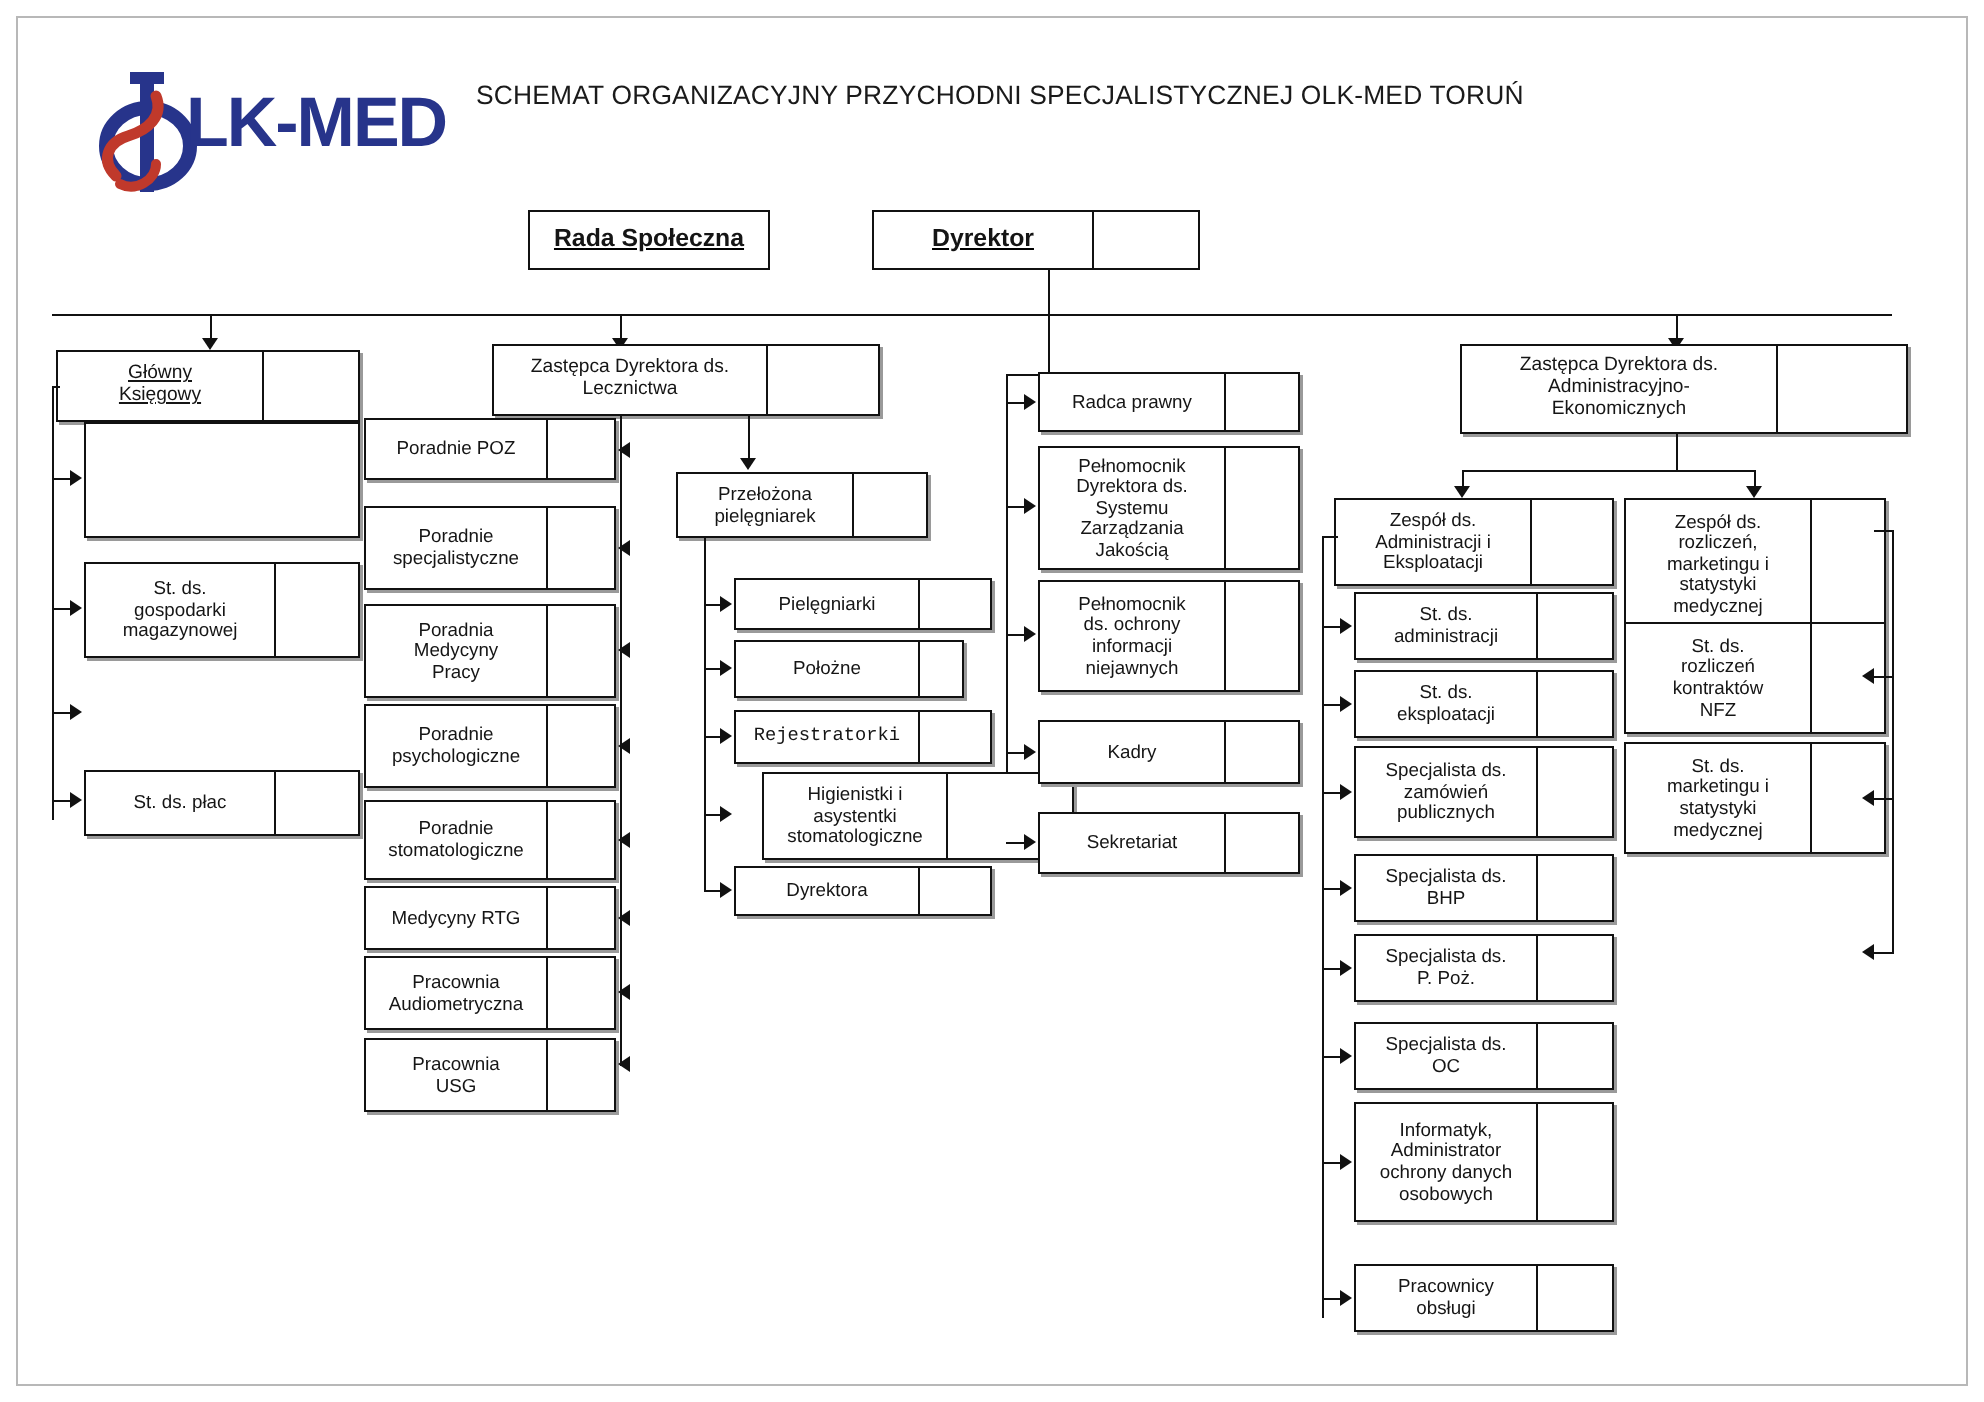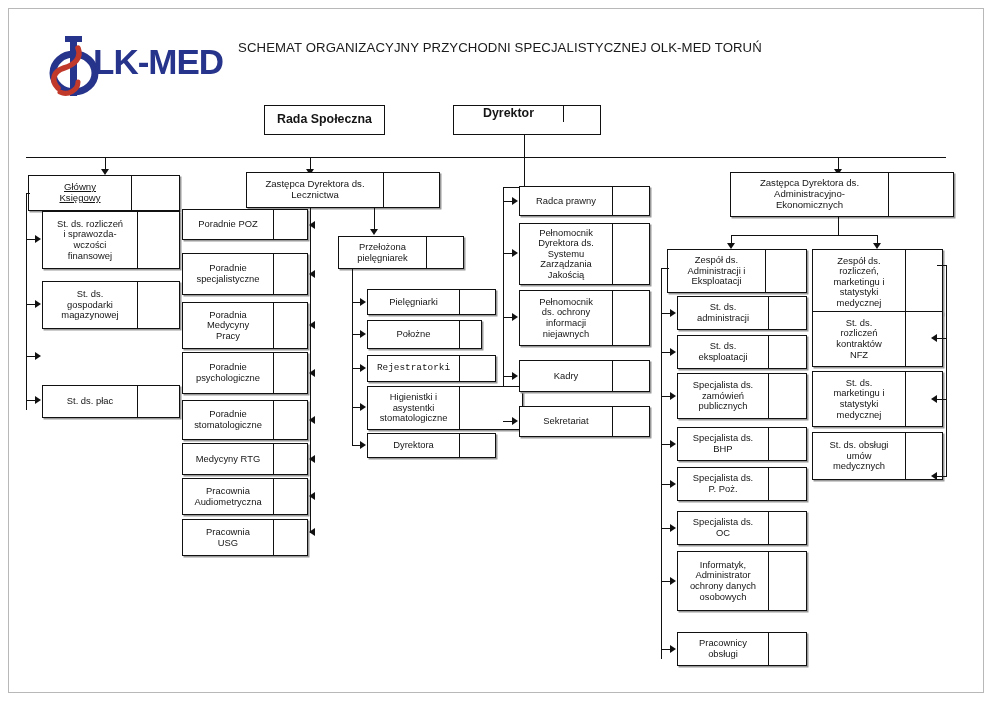--- a/index.html
+++ b/index.html
@@ -52,21 +52,21 @@
     text-align:center;
     line-height:1.12;
     padding:1px 2px;
     font-size:9.4px;
     color:#151515;
   }
   .node .slot{flex:1 1 auto;}
   
   .node.sh{box-shadow:1.5px 1.5px 0 #9a9a9a;}
 
-  .node.top{border-width:1.6px;}
+  .node.top{border-width:1.6px;text-decoration:underline;}
   .node.top .lbl{border-right-width:1.6px;font-weight:bold;font-size:12.4px;}
   .node.hdr .lbl{font-size:9.6px;}
 
   
   .ln{position:absolute;background:#111;}
   .lnh{height:1.2px;}
   .lnv{width:1.2px;}
 
   .arr-d{
     position:absolute;width:0;height:0;
@@ -107,21 +107,21 @@
     </svg>
     <div class="logo-text">LK-MED</div>
   </div>
 
   <div class="title">SCHEMAT ORGANIZACYJNY PRZYCHODNI SPECJALISTYCZNEJ OLK-MED TORUŃ</div>
 
   <div class="node top" style="left:264px;top:105px;width:121px;height:30px;">
     <div class="lbl" style="width:121px;border-right:none;">Rada Społeczna</div>
   </div>
 
-  <div class="node top" style="left:453px;top:105px;width:148px;height:30px;flex-direction:column;">
+  <div class="node top" style="left:436px;top:105px;width:164px;height:30px;">
     <div class="lbl" style="width:110px;">Dyrektor</div>
     <div class="slot"></div>
   </div>
 
   <div class="ln lnv" style="left:524px;top:135px;height:22px;"></div>
   <div class="ln lnh" style="left:26px;top:157px;width:920px;"></div>
 
   <div class="ln lnv" style="left:105px;top:157px;height:13px;"></div>
   <div class="arr-d" style="left:101px;top:169px;"></div>
 
@@ -151,24 +151,20 @@
     <div class="lbl" style="width:158px;white-space:pre-line;">Zastępca Dyrektora ds.
 Administracyjno-
 Ekonomicznych</div>
     <div class="slot"></div>
   </div>
 
   <div class="ln lnv" style="left:26px;top:193px;height:217px;"></div>
   <div class="ln lnh" style="left:26px;top:193px;width:4px;"></div>
 
   <div class="node sh" style="left:42px;top:211px;width:138px;height:58px;">
-    <div class="lbl" style="width:95px;white-space:pre-line;">St. ds. rozliczeń
-i sprawozda-
-wczości
-finansowej</div>
     <div class="slot"></div>
   </div>
   <div class="ln lnh" style="left:26px;top:239px;width:10px;"></div>
   <div class="arr-r" style="left:35px;top:235px;"></div>
 
   <div class="node sh" style="left:42px;top:281px;width:138px;height:48px;">
     <div class="lbl" style="width:95px;white-space:pre-line;">St. ds.
 gospodarki
 magazynowej</div>
     <div class="slot"></div>
@@ -270,21 +266,21 @@
   <div class="ln lnh" style="left:352px;top:334px;width:9px;"></div>
   <div class="arr-r" style="left:360px;top:330px;"></div>
 
   <div class="node sh" style="left:367px;top:355px;width:129px;height:27px;">
     <div class="lbl" style="width:92px;white-space:pre-line;font-family:Liberation Mono, monospace;">Rejestratorki</div>
     <div class="slot"></div>
   </div>
   <div class="ln lnh" style="left:352px;top:368px;width:9px;"></div>
   <div class="arr-r" style="left:360px;top:364px;"></div>
 
-  <div class="node sh" style="left:367px;top:386px;width:156px;height:44px;">
+  <div class="node sh" style="left:381px;top:386px;width:156px;height:44px;">
     <div class="lbl" style="width:92px;white-space:pre-line;">Higienistki i
 asystentki
 stomatologiczne</div>
     <div class="slot"></div>
   </div>
   <div class="ln lnh" style="left:352px;top:407px;width:9px;"></div>
   <div class="arr-r" style="left:360px;top:403px;"></div>
 
   <div class="node sh" style="left:367px;top:433px;width:129px;height:25px;">
     <div class="lbl" style="width:92px;white-space:pre-line;">Dyrektora</div>
@@ -444,22 +440,16 @@
   <div class="node sh" style="left:812px;top:371px;width:131px;height:56px;">
     <div class="lbl" style="width:93px;white-space:pre-line;">St. ds.
 marketingu i
 statystyki
 medycznej</div>
     <div class="slot"></div>
   </div>
   <div class="ln lnh" style="left:936px;top:399px;width:11px;"></div>
   <div class="arr-l" style="left:931px;top:395px;"></div>
 
-  <div class="node sh" style="left:812px;top:432px;width:131px;height:48px;">
-    <div class="lbl" style="width:93px;white-space:pre-line;">St. ds. obsługi
-umów
-medycznych</div>
-    <div class="slot"></div>
-  </div>
   <div class="ln lnh" style="left:936px;top:476px;width:11px;"></div>
   <div class="arr-l" style="left:931px;top:472px;"></div>
 
 </div>
 
 </body></html>

